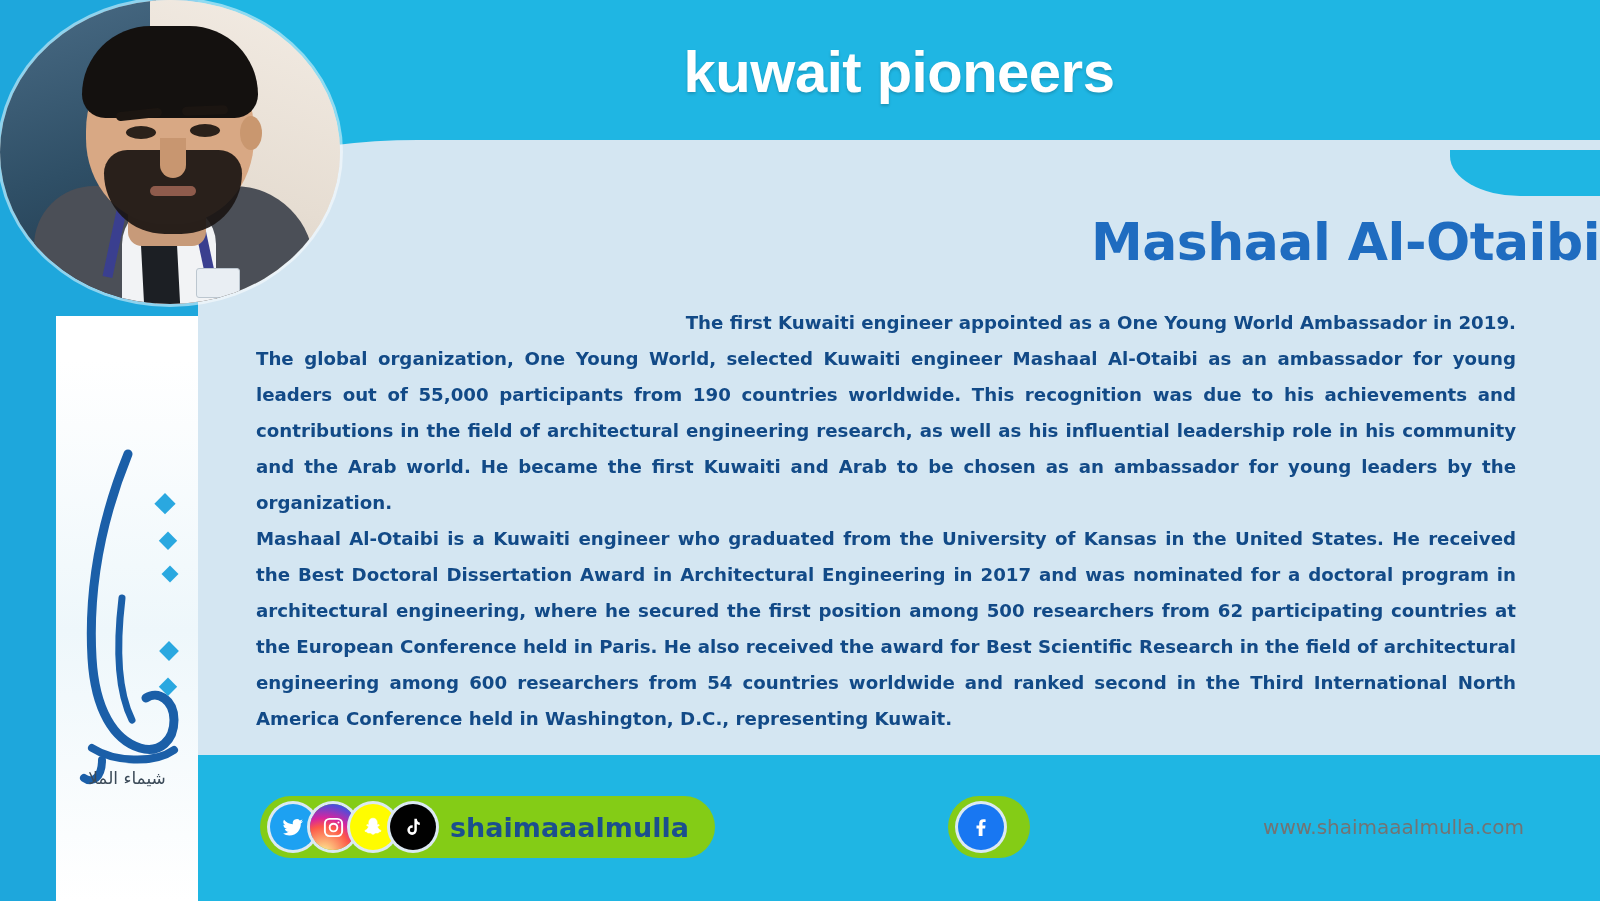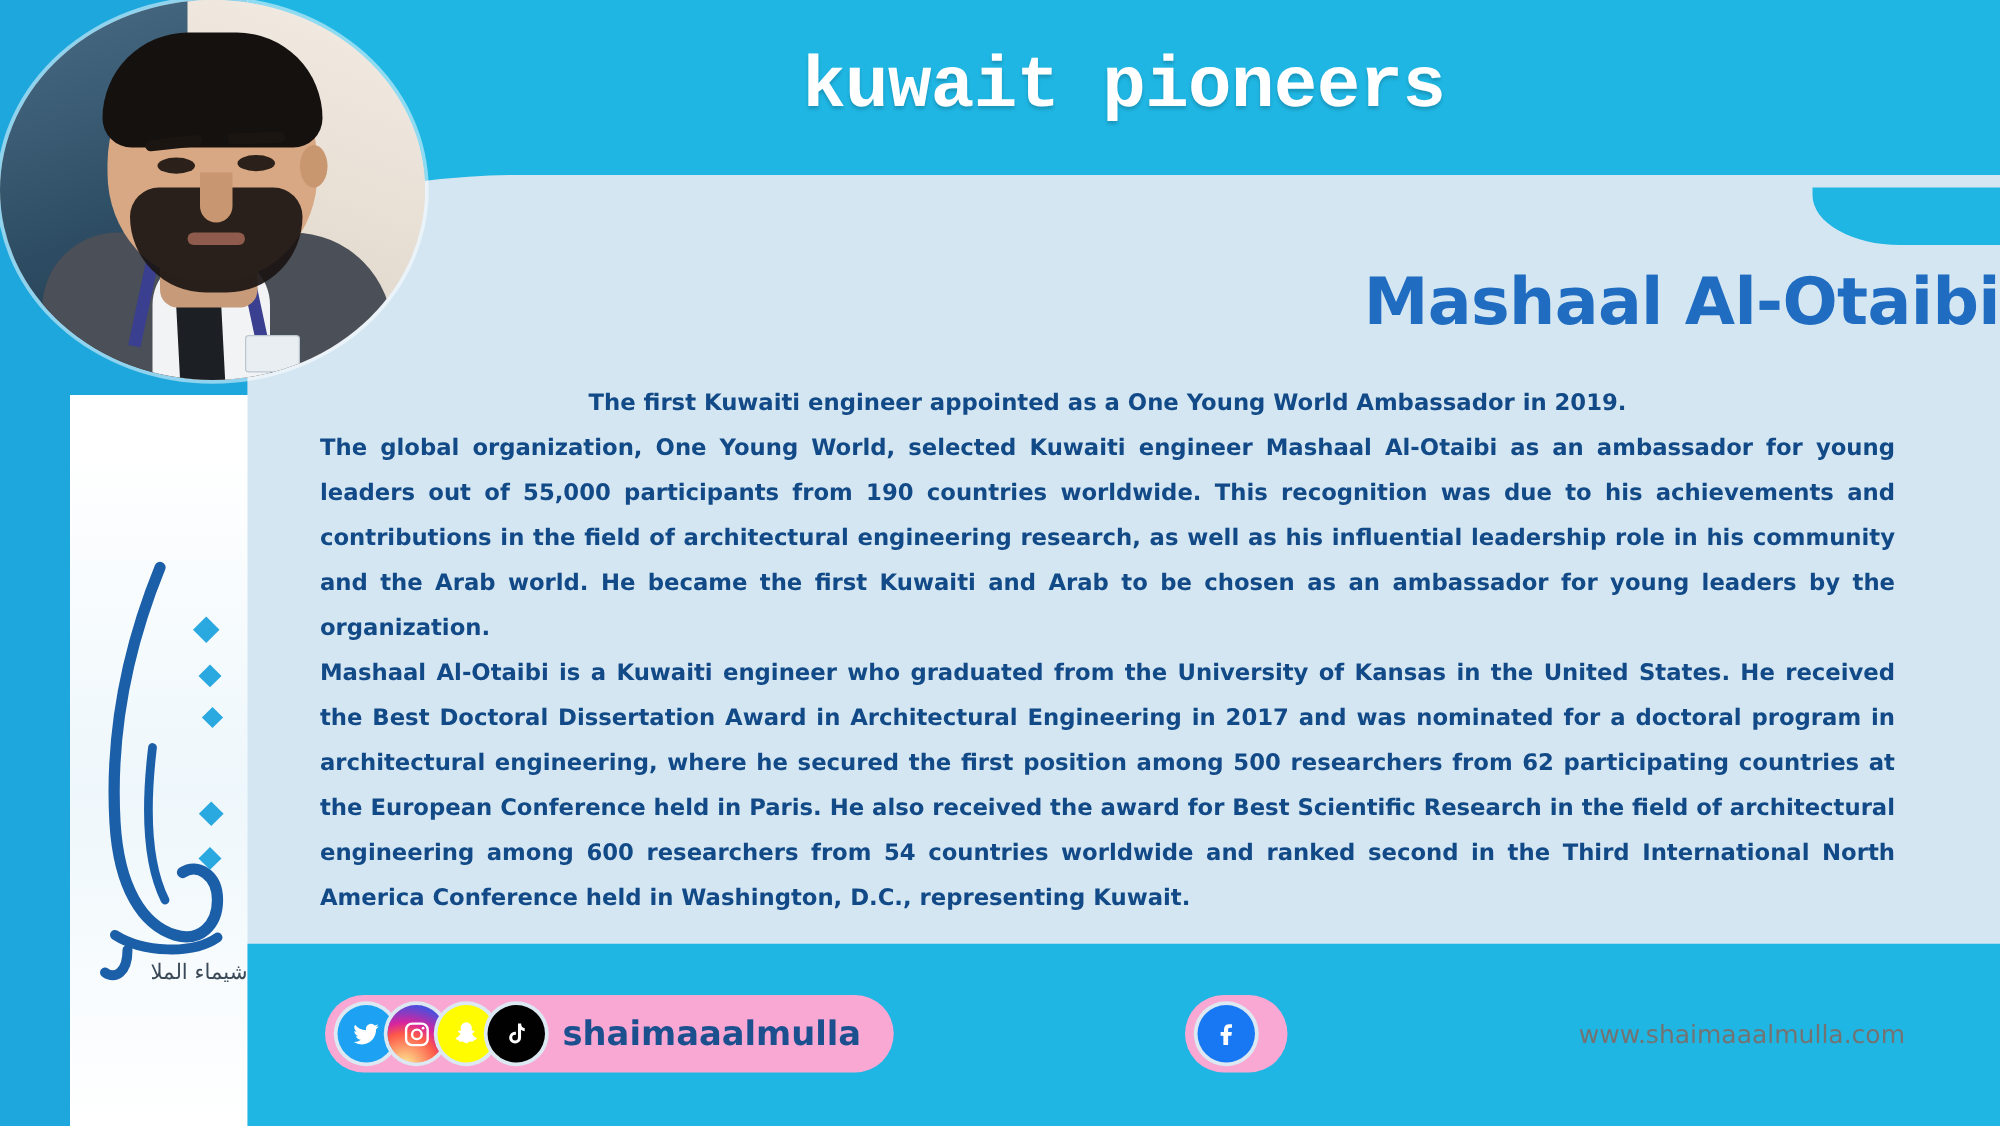--- a/index.html
+++ b/index.html
@@ -56,21 +56,21 @@
   }
 
   .brand-title {
     position: absolute; top: 38px; left: 198px;
     width: 1402px;
     text-align: center;
     font-size: 58px;
     font-weight: 700;
     color: #ffffff;
     letter-spacing: -0.5px;
-    font-family: Liberation Mono, monospace;
+    font-family: Liberation Sans, sans-serif;
     text-shadow: 0 2px 3px rgba(0,0,0,0.18);
   }
 
   
   .portrait {
     position: absolute; left: 0px; top: 0px;
     width: 340px; height: 304px;
     border-radius: 50%;
     overflow: hidden;
     background: #e9e3dd;
@@ -197,51 +197,52 @@
   }
   .para {
     color: #124a87;
     font-weight: 700;
     font-size: 18.2px;
     line-height: 36px;
     font-family: "DejaVu Sans", sans-serif;
     margin-bottom: 0px;
     text-align: justify;
   }
-  .para.lead { text-align: center; }
+  .para.lead { text-align: right; }
   .para.j { text-align: justify; text-justify: inter-word; }
 
   
   .logo-block {
     position: absolute; left: 62px; top: 448px;
     width: 132px; height: 360px;
     text-align: center;
   }
   .logo-caption {
     position: absolute; left: 56px; top: 768px;
     width: 142px;
+    text-align: center;
     font-size: 17px;
     color: #3b4a58;
     font-family: "DejaVu Sans", sans-serif;
     direction: rtl;
   }
 
   
   .footer-band {
     position: absolute; left: 198px; bottom: 0;
     width: 1402px; height: 146px;
     background: #1fb6e3;
   }
   .footer-inner {
     position: absolute; left: 198px; bottom: 18px;
     width: 1402px; height: 112px;
     display: flex; align-items: center;
   }
   .pill {
-    background: #f9a8d4;
+    background: #84cc16;
     border-radius: 40px;
     height: 62px;
     display: flex; align-items: center;
     padding: 0 26px 0 10px;
     gap: 10px;
   }
   .social-cluster { display: flex; align-items: center; gap: 0px; }
   .si {
     width: 46px; height: 46px; border-radius: 50%;
     display: flex; align-items: center; justify-content: center;

